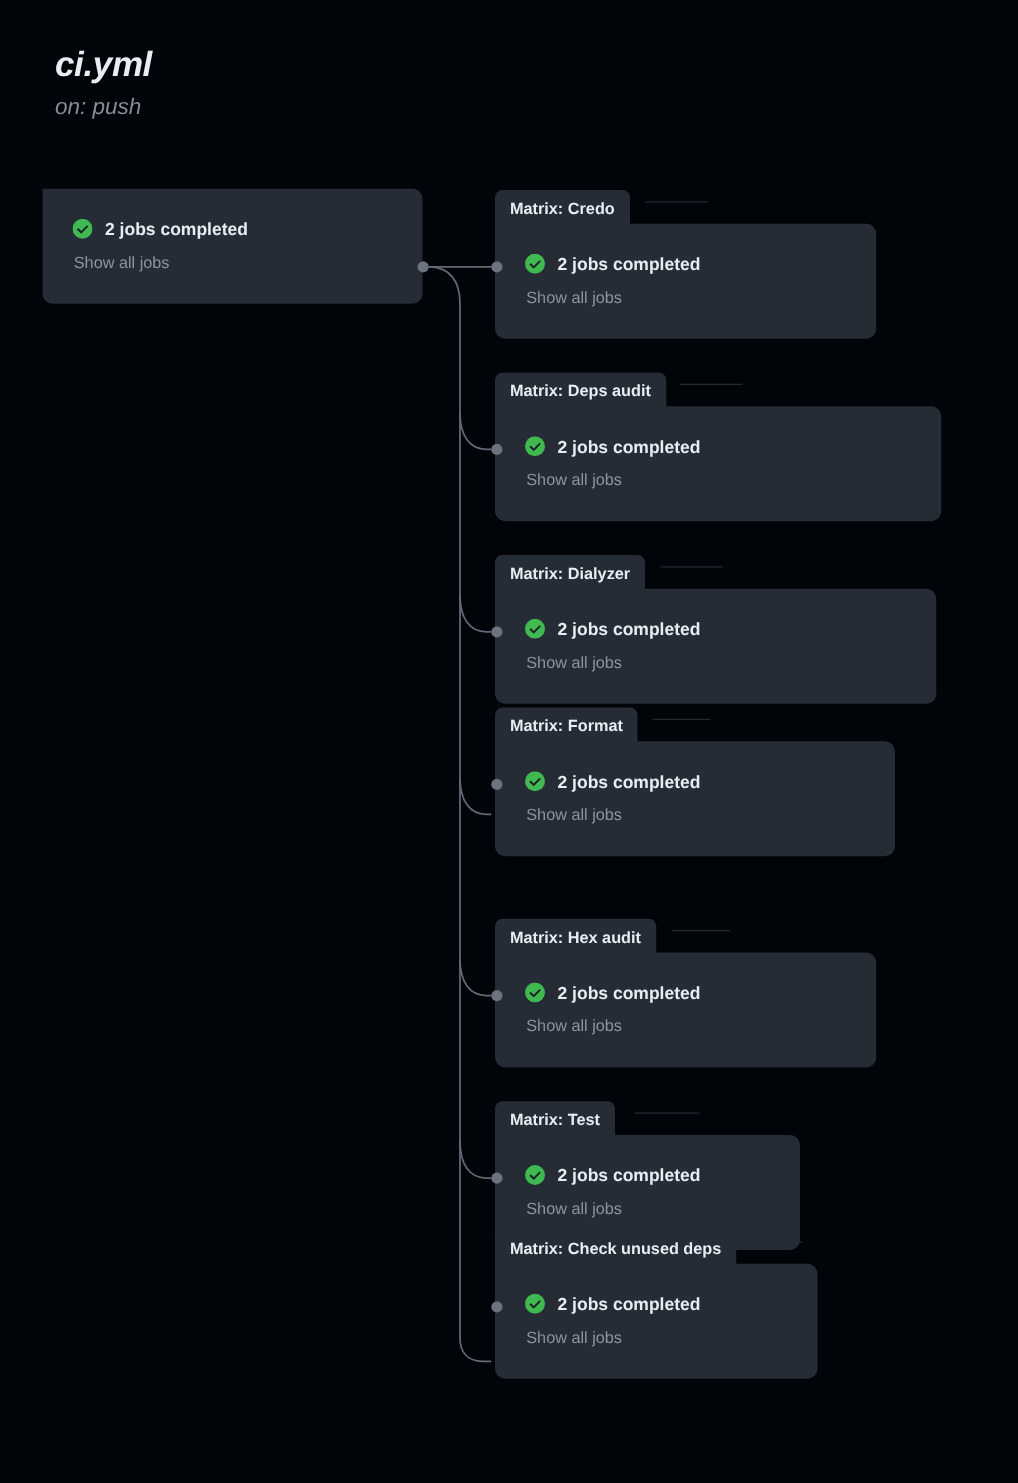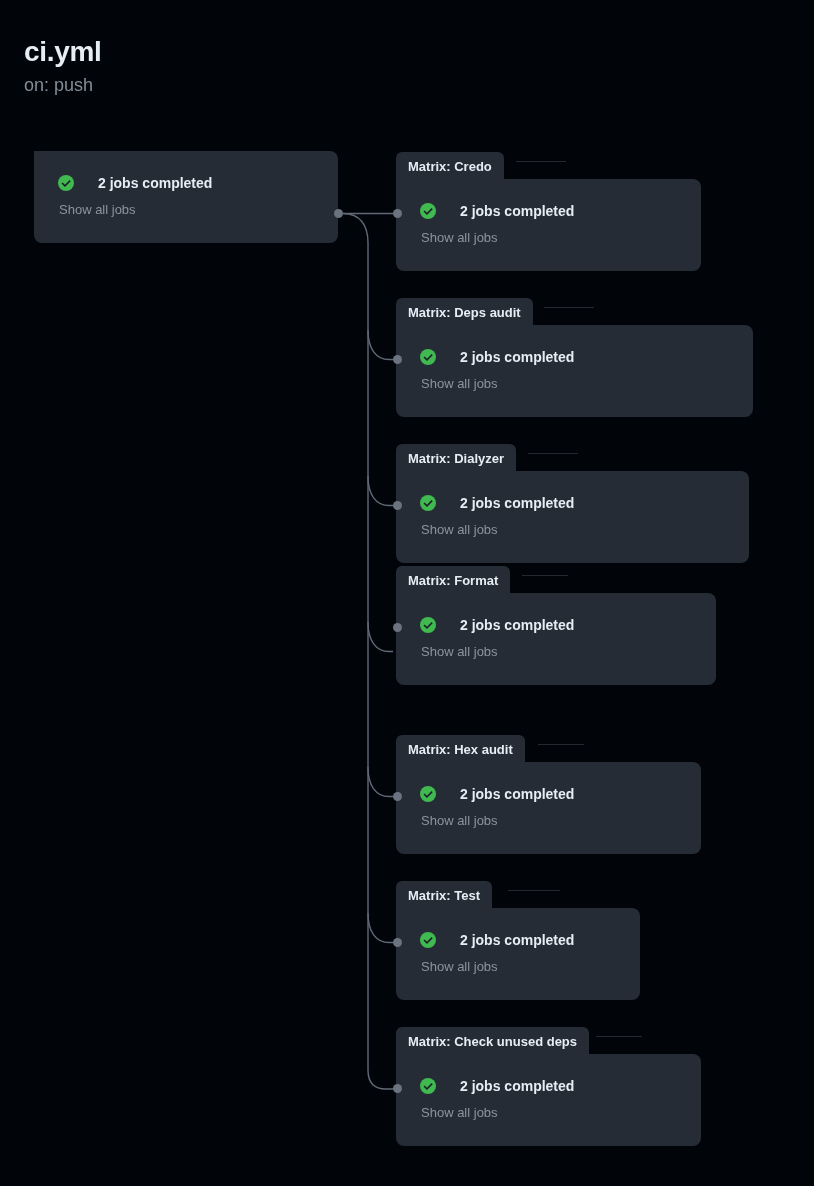--- a/index.html
+++ b/index.html
@@ -13,21 +13,21 @@
   }
 
   #stage {
     position: relative;
     width: 814px;
     height: 1186px;
     background: #010409;
   }
 
   
-  .hdr { position: absolute; left: 24px; top: 34px; }
+  .hdr { position: absolute; left: 44px; top: 34px; font-style: italic; }
   .hdr-title {
     font-size: 28px;
     font-weight: bold;
     color: #e6edf3;
     letter-spacing: -0.3px;
     line-height: 1.25;
   }
   .hdr-sub {
     margin-top: 6px;
     font-size: 18px;
@@ -73,21 +73,21 @@
     border-radius: 0 8px 8px 8px;
     z-index: 1;
   }
   .group-inner {
     padding: 24px 0 26px 24px;
   }
 
   .jobrow {
     display: flex;
     align-items: center;
-    gap: 24px;
+    gap: 10px;
   }
   .jobrow-label {
     font-size: 14px;
     font-weight: bold;
     color: #e6edf3;
     line-height: 1.2;
   }
   .showall {
     margin-top: 10px;
     margin-left: 1px;
@@ -279,21 +279,21 @@
             <path d="M11.6 5.1 L7.0 9.8 L4.6 7.4 L3.5 8.5 L7.0 12.0 L12.7 6.2 Z" fill="#1b2027"></path>
           </svg>
           <span class="jobrow-label">2 jobs completed</span>
         </div>
         <div class="showall">Show all jobs</div>
       </div>
     </div>
     <div class="port" style="left:-3px; top:57px;"></div>
   </div>
 
-  <div class="group" style="left:396px; top:1027px; width:305px;">
+  <div class="group" style="left:396px; top:984px; width:258px;">
     <div class="group-stack" style="left:200px; width:46px;"></div>
     <div class="group-tab">Matrix: Check unused deps</div>
     <div class="group-body" style="height:92px;">
       <div class="group-inner">
         <div class="jobrow">
           <svg class="chk" viewBox="0 0 16 16">
             <circle cx="8" cy="8" r="8" fill="#3fb950"></circle>
             <path d="M11.6 5.1 L7.0 9.8 L4.6 7.4 L3.5 8.5 L7.0 12.0 L12.7 6.2 Z" fill="#1b2027"></path>
           </svg>
           <span class="jobrow-label">2 jobs completed</span>

